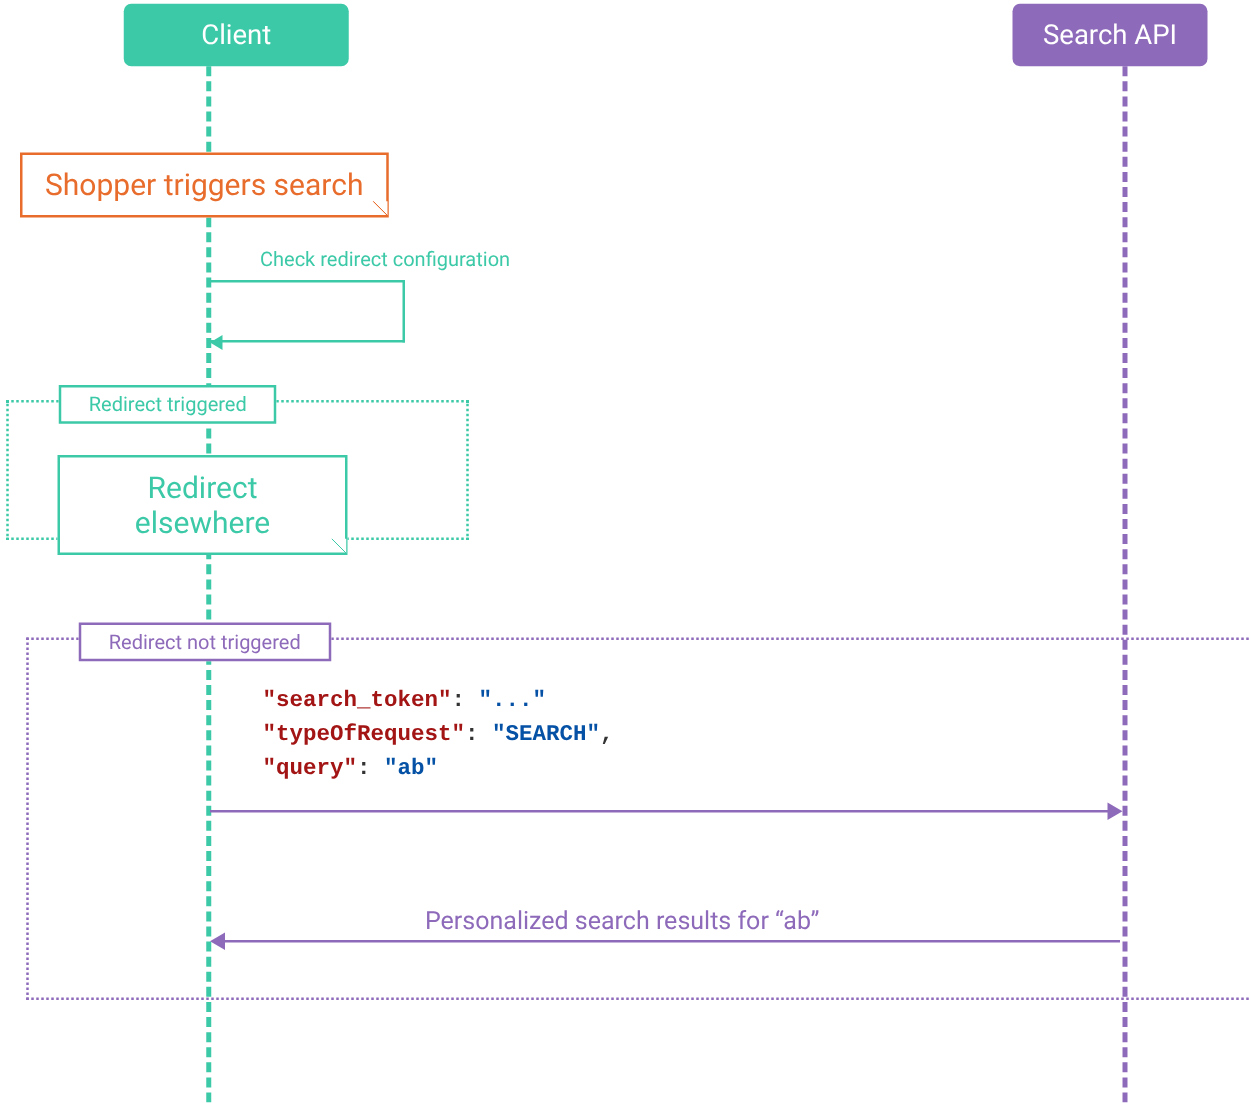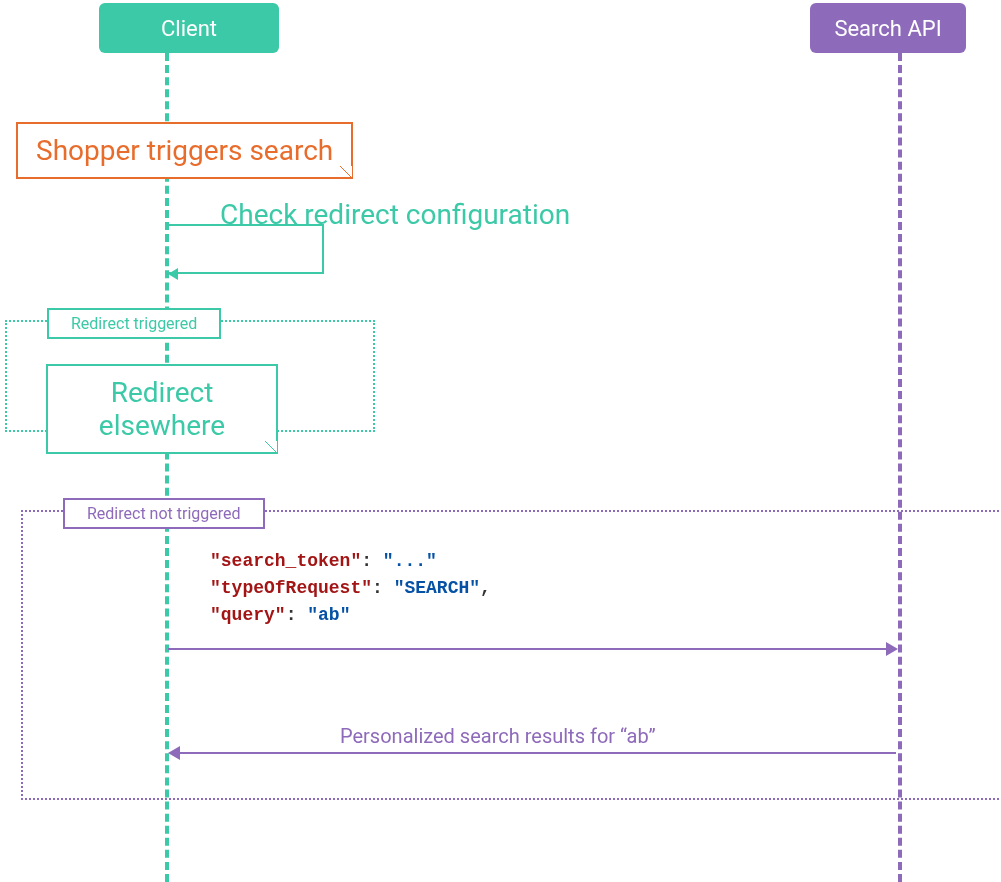--- a/index.html
+++ b/index.html
@@ -59,21 +59,21 @@
     border-left: 4px dashed;
   }
   .lifeline.client-line { left: 165px; border-color: var(--teal); }
   .lifeline.api-line { left: 898px; border-color: var(--purple); }
 
   
   .note {
     position: absolute;
     background: #fff;
     padding: 10px 18px;
-    font-size: 28px;
+    font-size: 24px;
   }
   .note::after {
     content: "";
     position: absolute;
     right: -1px;
     bottom: -1px;
     width: 12px;
     height: 12px;
     background: linear-gradient(45deg, transparent 0%, transparent 49%, currentColor 50%, currentColor 53%, #fff 54%);
   }
@@ -88,23 +88,23 @@
     color: var(--teal);
     left: 46px;
     top: 364px;
     width: 232px;
     text-align: center;
   }
 
   
   .self-msg-label {
     position: absolute;
-    left: 220px;
+    left: 208px;
     top: 198px;
-    font-size: 28px;
+    font-size: 16px;
     color: var(--teal);
   }
   .self-msg-box {
     position: absolute;
     left: 168px;
     top: 224px;
     width: 156px;
     height: 50px;
     border-right: 2px solid var(--teal);
     border-top: 2px solid var(--teal);

